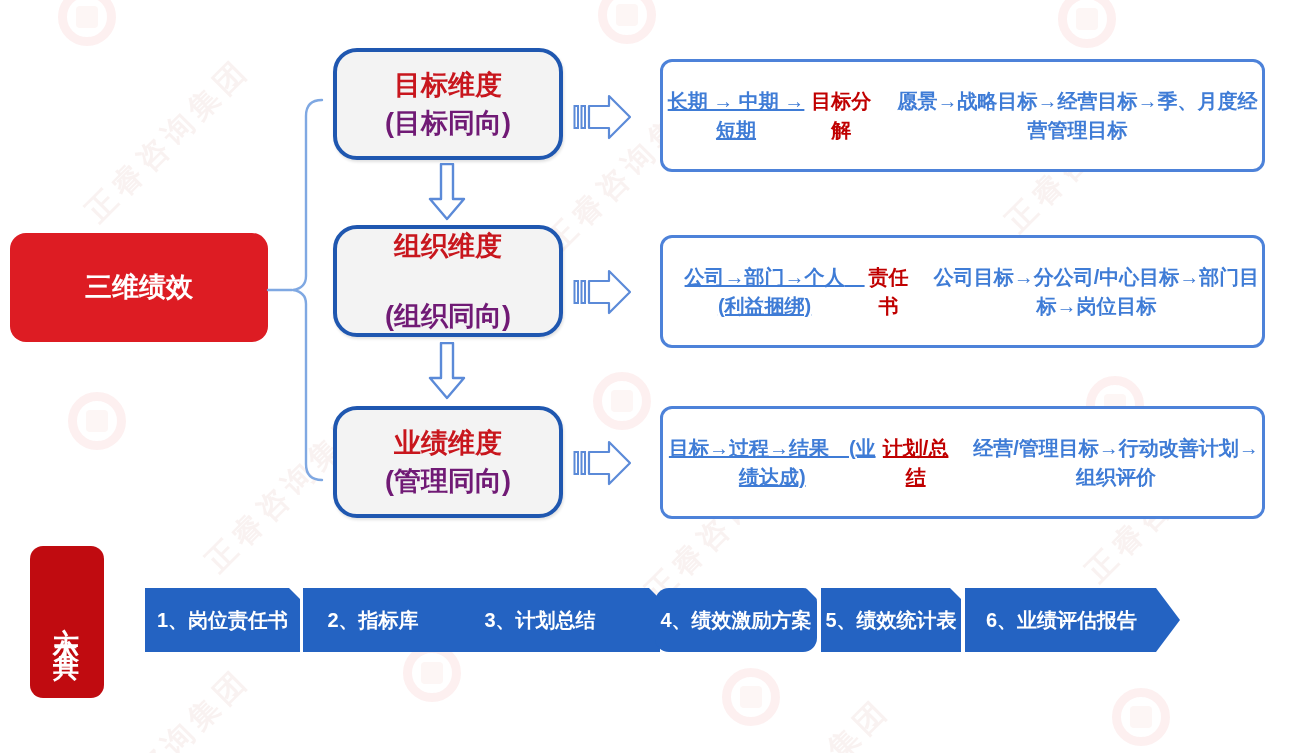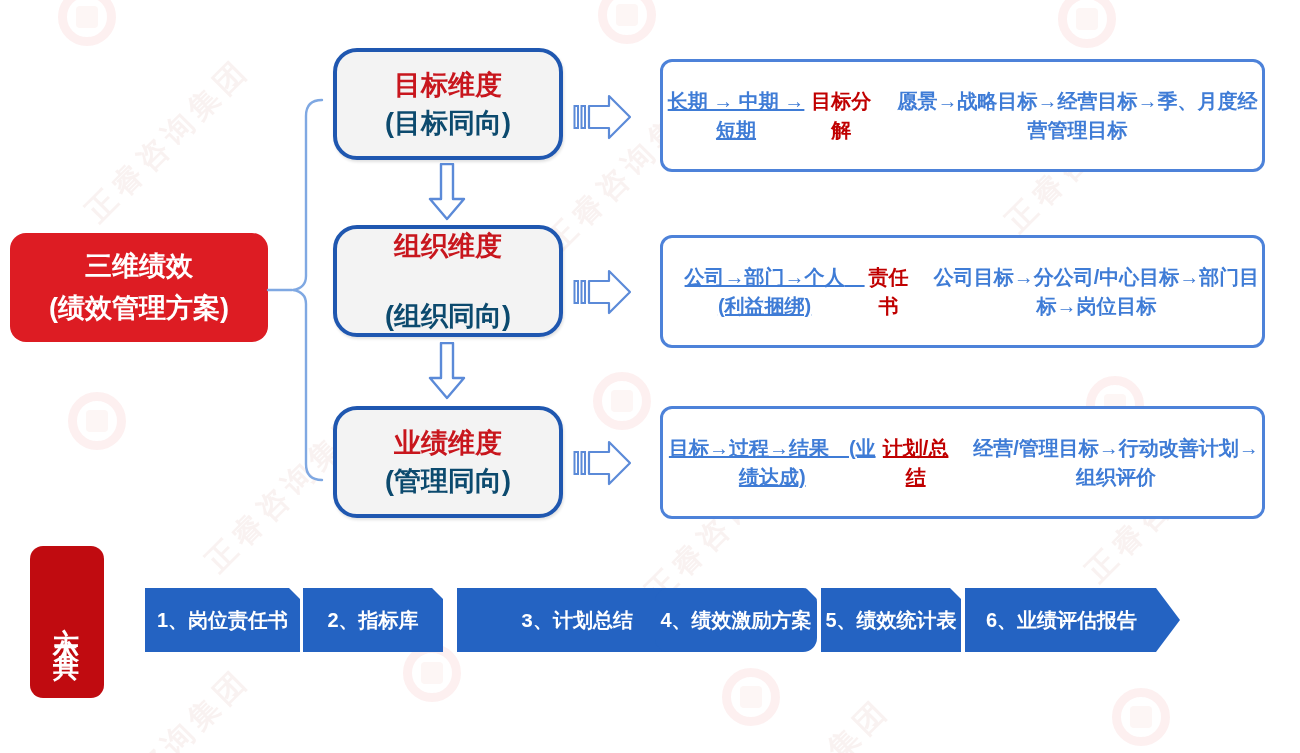--- a/index.html
+++ b/index.html
@@ -21,21 +21,21 @@
             font-size:27px;display:flex;flex-direction:column;align-items:center;
             justify-content:center;line-height:1.55;text-align:center;}
 
   
   .dim-box{position:absolute;left:333px;width:230px;height:112px;background:#f3f3f3;
            border:4px solid #1f57b0;border-radius:24px;box-sizing:border-box;
            display:flex;flex-direction:column;align-items:center;justify-content:center;
            font-weight:bold;font-size:27px;line-height:1.42;
            box-shadow:1px 2px 3px rgba(0,0,0,0.12);}
   .dim-title{color:#c8161d;}
-  .dim-sub{color:#0c4a6e;}
+  .dim-sub{color:#701a75;}
   .dim-1{top:48px;} .dim-2{top:225px;gap:32px;} .dim-3{top:406px;}
 
   
   .detail-box{position:absolute;left:660px;width:605px;height:113px;background:#ffffff;
               border:3px solid #4d82d9;border-radius:12px;box-sizing:border-box;
               display:flex;align-items:center;justify-content:center;
               font-weight:bold;font-size:20px;line-height:1.42;text-align:center;}
   .det-1{top:59px;} .det-2{top:235px;} .det-3{top:406px;}
   .det-top{color:#3f7cd6;text-decoration:underline;}
   .det-mid{color:#c00000;}
@@ -48,21 +48,21 @@
   
   .tools-label{position:absolute;left:30px;top:546px;width:74px;height:152px;
                background:#c00b10;border-radius:13px;color:#ffffff;font-weight:bold;
                font-size:26px;display:flex;align-items:center;justify-content:center;
                writing-mode:vertical-lr;letter-spacing:9px;text-indent:6px;}
   .tool-item{position:absolute;top:588px;height:64px;background:#2463c2;color:#ffffff;
              font-weight:bold;font-size:20px;display:flex;align-items:center;
              justify-content:center;clip-path:polygon(0 0,calc(100% - 11px) 0,100% 11px,100% 100%,0 100%);}
   .tool-item.last{clip-path:polygon(0 0,calc(100% - 24px) 0,100% 50%,calc(100% - 24px) 100%,0 100%);
              padding-right:22px;box-sizing:border-box;}
-  .t1{left:145px;width:155px;} .t2{left:303px;width:140px;} .t3{left:457px;width:240px;font-family:Liberation Mono, monospace;}
+  .t1{left:145px;width:155px;} .t2{left:303px;width:140px;} .t3{left:420px;width:240px;}
   .t4{left:655px;width:162px;border-radius:14px;} .t5{left:821px;width:140px;} .t6{left:965px;width:215px;}
 </style>
 </head>
 <body>
 
 <div id="stage">
 
   <div class="wm-layer">
     <div class="wm-logo" style="left:58px;top:-12px;"></div>
     <div class="wm-logo" style="left:598px;top:-14px;"></div>
@@ -78,21 +78,20 @@
     <span class="wm-text" style="left:980px;top:130px;">正睿咨询集团</span>
     <span class="wm-text" style="left:180px;top:470px;">正睿咨询集团</span>
     <span class="wm-text" style="left:620px;top:500px;">正睿咨询集团</span>
     <span class="wm-text" style="left:1060px;top:480px;">正睿咨询集团</span>
     <span class="wm-text" style="left:60px;top:730px;">正睿咨询集团</span>
     <span class="wm-text" style="left:700px;top:760px;">正睿咨询集团</span>
   </div>
 
   <div class="root-box">
     <div>三维绩效</div>
-    <div>(绩效管理方案)</div>
   </div>
 
   <svg class="conn" style="left:262px;top:88px;" width="74" height="410" viewBox="0 0 74 410">
     <path d="M6,202 L30,202" fill="none" stroke="#7fa8e2" stroke-width="2.4" stroke-linecap="round"></path>
     <path d="M60,12 Q44,12 44,28 L44,188 Q44,200 31,202 Q44,204 44,216 L44,376 Q44,392 60,392" fill="none" stroke="#7fa8e2" stroke-width="2.4" stroke-linecap="round"></path>
   </svg>
 
   <div class="dim-box dim-1">
     <div class="dim-title">目标维度</div>
     <div class="dim-sub">(目标同向)</div>

